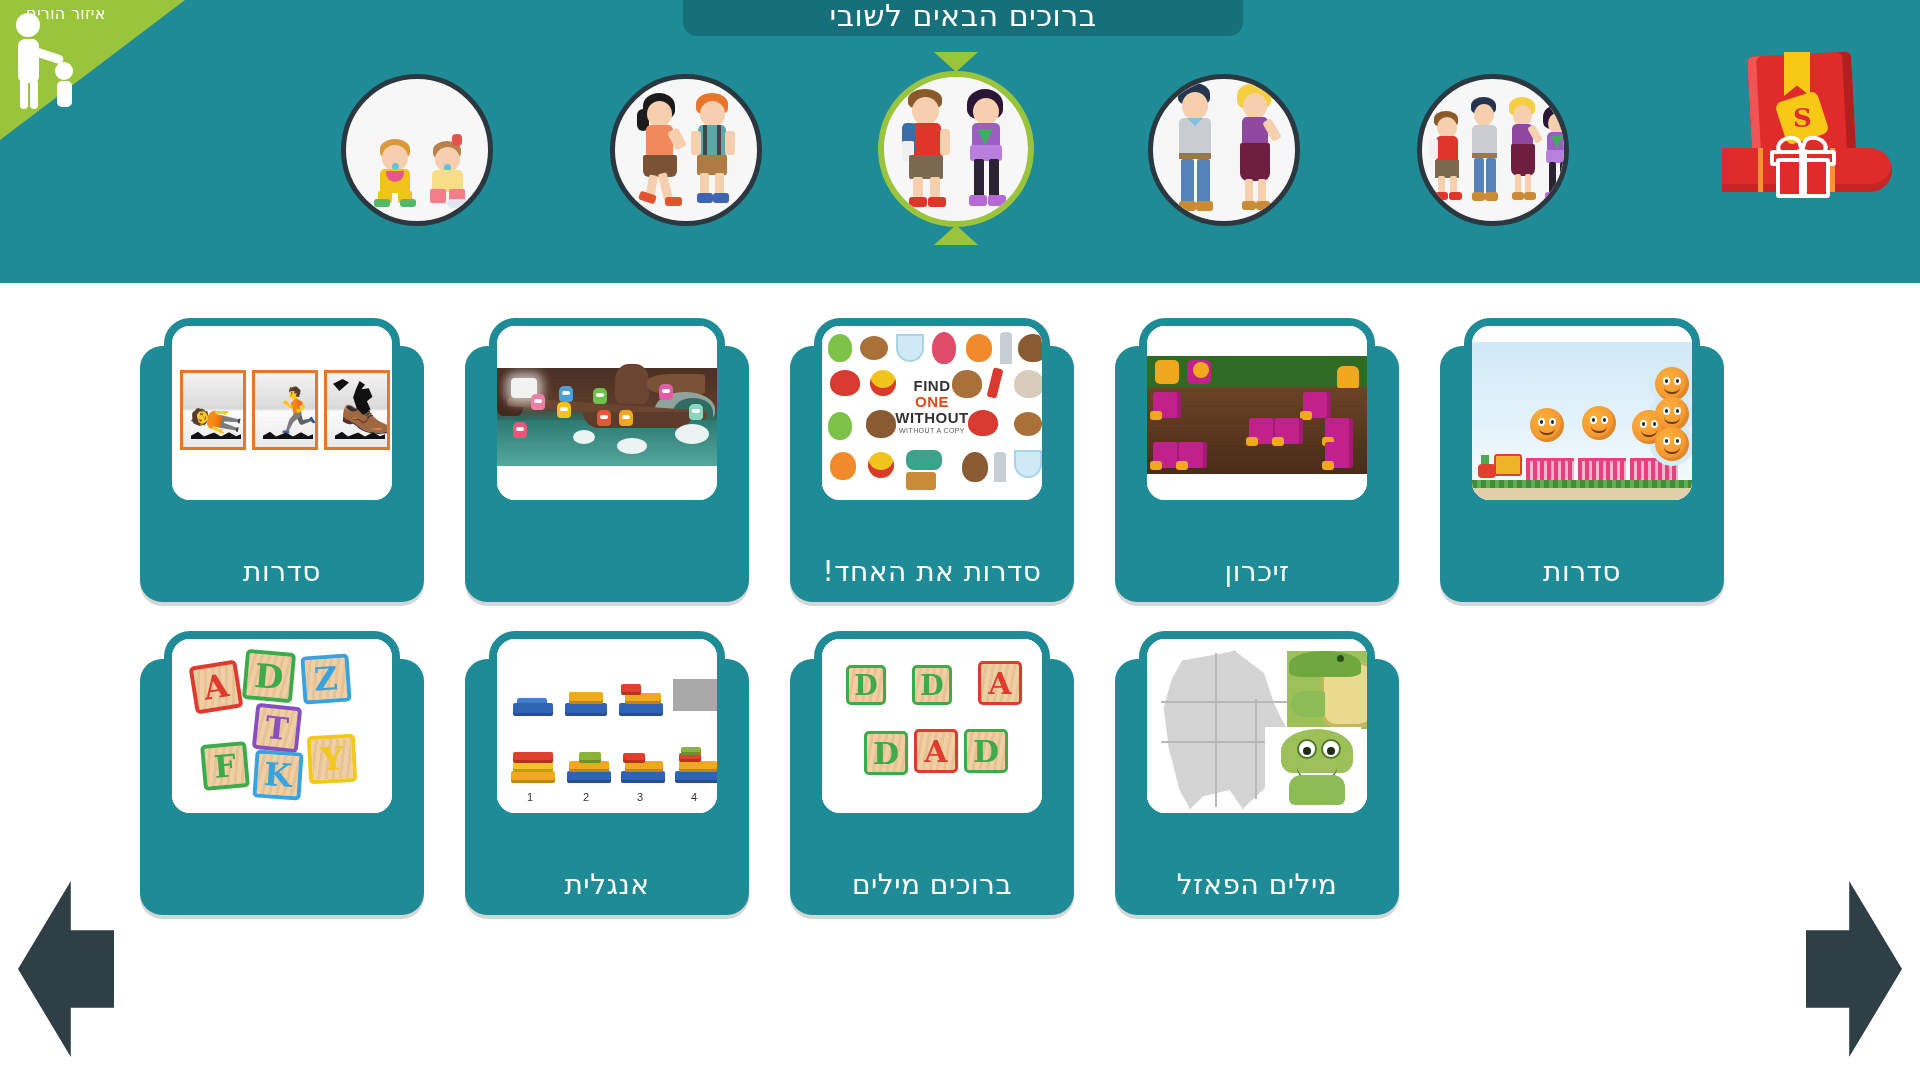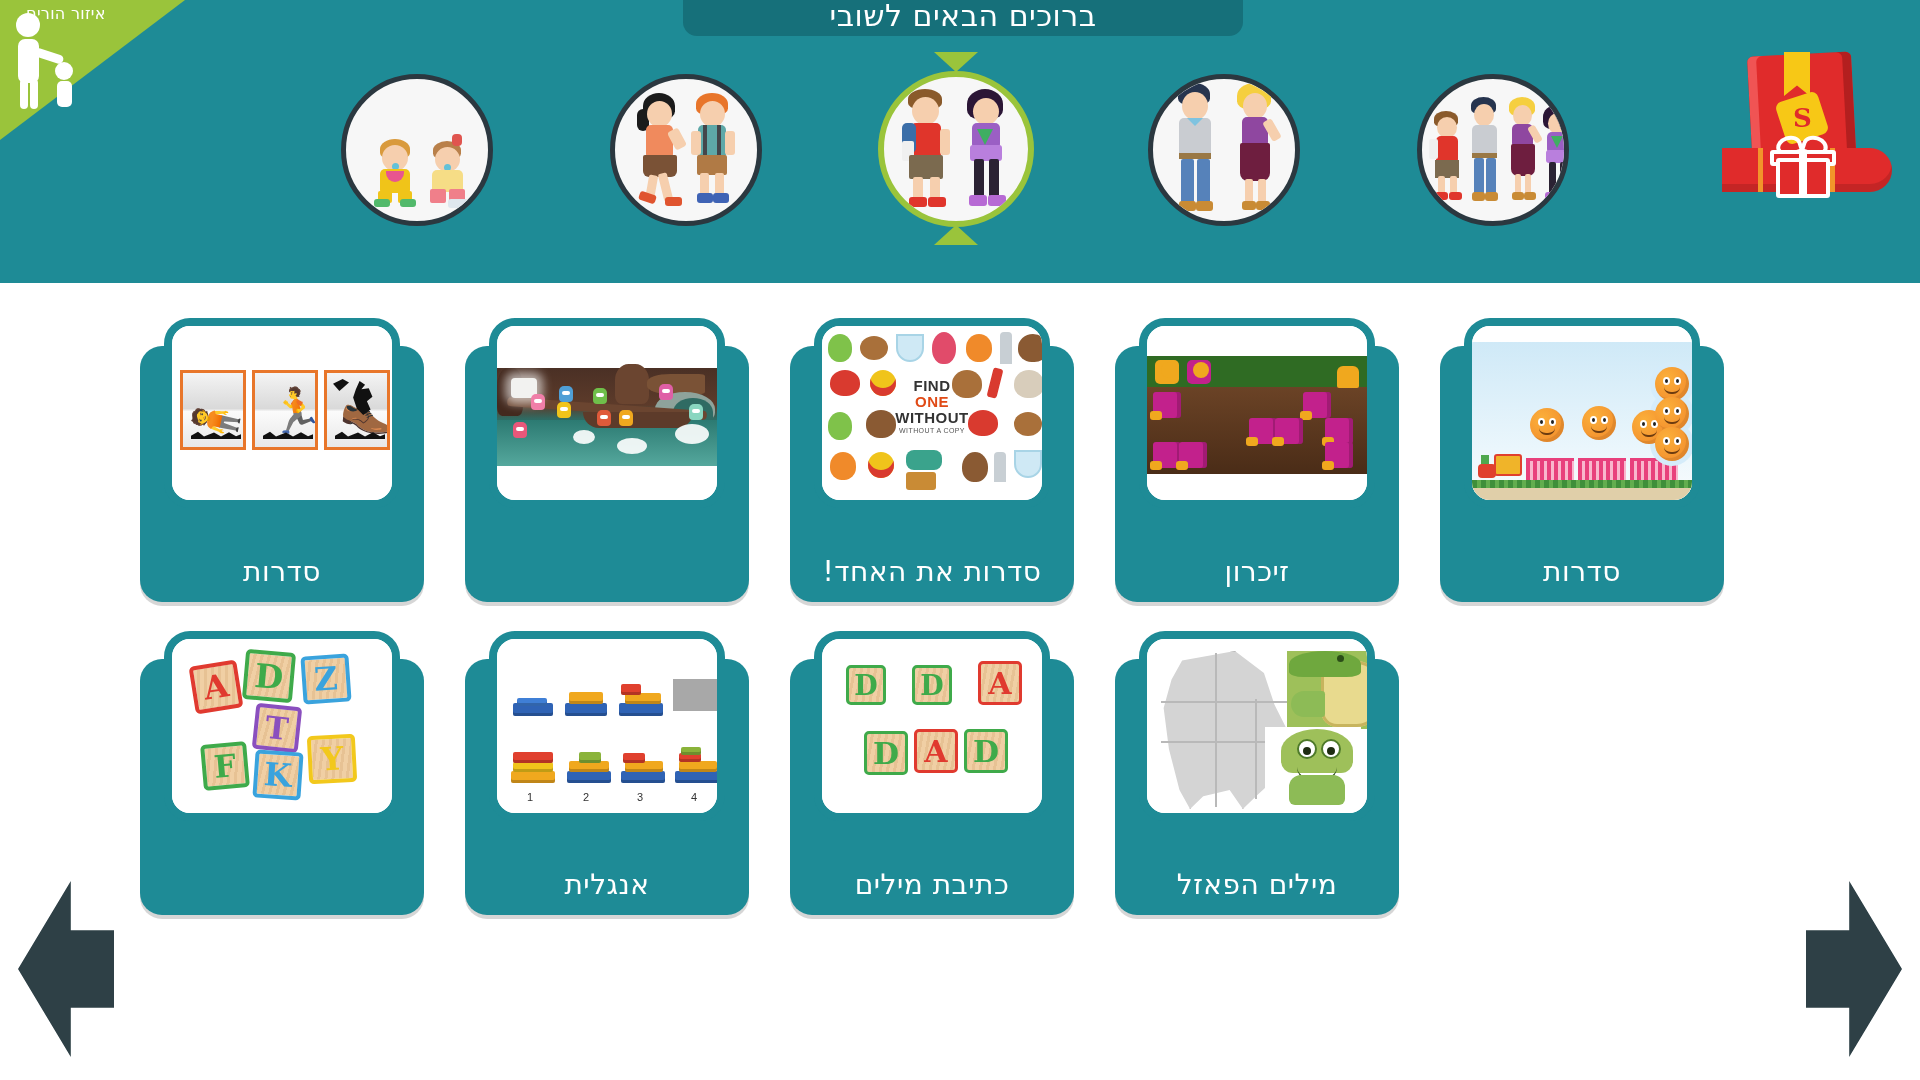--- a/index.html
+++ b/index.html
@@ -711,21 +711,21 @@
               <div class="tn">
                 <div class="blk" style="left:24px;  top:26px; border:3px solid #3faa4a; color:#3faa4a;">D</div>
                 <div class="blk" style="left:90px;  top:26px; border:3px solid #3faa4a; color:#3faa4a;">D</div>
                 <div class="blk" style="left:156px; top:22px; border:3px solid #e03a2f; color:#e03a2f; width:44px; height:44px; font-size:30px;">A</div>
                 <div class="blk" style="left:42px;  top:92px; border:3px solid #3faa4a; color:#3faa4a; width:44px; height:44px; font-size:30px;">D</div>
                 <div class="blk" style="left:92px;  top:90px; border:3px solid #e03a2f; color:#e03a2f; width:44px; height:44px; font-size:30px;">A</div>
                 <div class="blk" style="left:142px; top:90px; border:3px solid #3faa4a; color:#3faa4a; width:44px; height:44px; font-size:30px;">D</div>
               </div>
             </div>
           </div>
-          <div class="label">כתיבת מילים</div>
+          <div class="label">ברוכים מילים</div>
         </div>
 
         <div class="card" style="left:325px;">
           <div class="base"></div>
           <div class="plate">
             <div class="thumb">
               <div class="tn">
 
                 <div class="lego" style="left:16px; top:56px;">
                   <div class="brick" style="left:0; top:8px;  width:40px; height:13px; background:#2f63b5;"></div>

